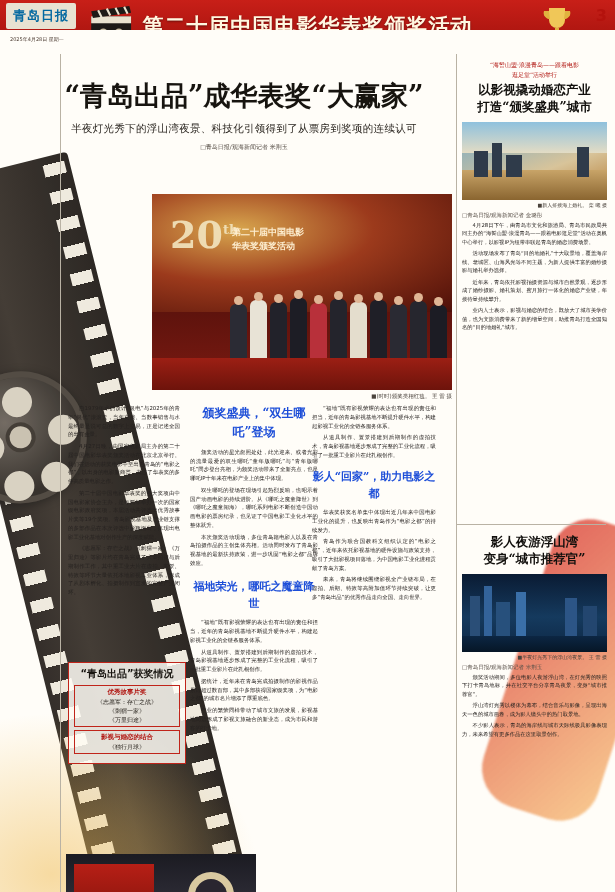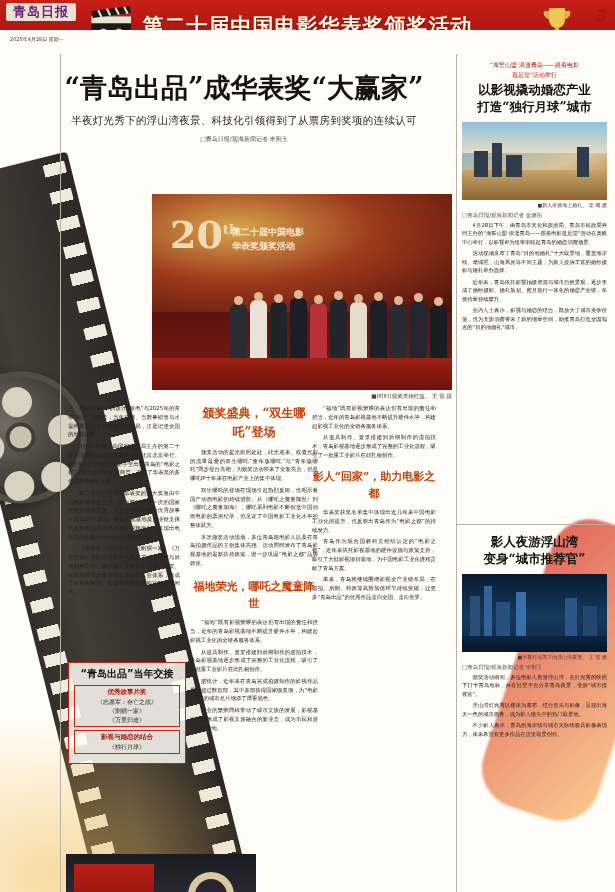--- a/index.html
+++ b/index.html
@@ -79,23 +79,23 @@
   }
 
   
   .masthead {
     position: absolute; left: 0; top: 0; width: 615px; height: 52px;
     background: linear-gradient(180deg,#c81f18,#a0110c);
     overflow: hidden;
   }
   .mh-logo {
     position: absolute; left: 6px; top: 3px;
-    width: 70px; height: 18px;
+    width: 70px; height: 26px;
     background: #e8e2d2;
-    color: #701a75;
+    color: #0369a1;
     font-size: 13px; font-weight: bold;
     display: flex; align-items: center; justify-content: center;
     letter-spacing: 1px;
     border-radius: 2px;
   }
   .mh-date {
     position: absolute; left: 10px; top: 36px;
     font-size: 5px; color: #4a3a30;
   }
   .mh-title {
@@ -126,21 +126,21 @@
 
   .rule-v {
     position: absolute; top: 0; width: 1px; background: #b9b2a4;
   }
   .rule-h {
     position: absolute; height: 1px; background: #b9b2a4;
   }
 
   
   .headline {
-    position: absolute; left: 38px; top: 16px; width: 412px;
+    position: absolute; left: 38px; top: 24px; width: 412px;
     text-align: center;
   }
   .headline h1 {
     margin: 0; font-size: 27px; font-weight: bold; color: #17140f;
     letter-spacing: 0px;
     font-family: "DejaVu Serif", "Liberation Serif", serif;
   }
   .headline .sub {
     margin-top: 8px; font-size: 10.5px; color: #2b2620; letter-spacing: .3px;
   }
@@ -210,21 +210,21 @@
   .col {
     position: absolute;
     font-size: 5.4px;
     line-height: 1.62;
     color: #262220;
     text-align: justify;
     font-family: "DejaVu Sans", sans-serif;
   }
   .col p { margin: 0 0 3px; text-indent: 11px; }
   .sec-h {
-    font-size: 12px; font-weight: bold; color: #c2410c; text-align: center;
+    font-size: 12px; font-weight: bold; color: #1d4ed8; text-align: center;
     margin: 0 0 5px;
     font-family: "DejaVu Serif", serif;
   }
   .sec-h.small { font-size: 11px; }
 
   
   .rail { position: absolute; left: 462px; top: 0; width: 145px; }
   .rail-title {
     font-size: 6px; color: #b0140f; text-align: center; line-height: 1.6; margin-bottom: 3px;
   }
@@ -364,21 +364,21 @@
     <div class="photo-cap">■(时时)颁奖类相红毯。  王  雷  摄</div>
 
     <div class="col" id="c1" style="left:68px; top:350px; width:112px;">
         <p>自1979年水的设计“银电”与2025年的青年“银代”滚滚云，当年交接、当数事销售与水最终量是说可总的数字上交易，正是记述全国的出有金量。</p>
         <p>4月27日晚，由国家电影局主办的第二十届中国电影华表奖颁奖活动在北京北京举行。我们在活动的获奖电影中至出自青岛的“电影之都”，以出身的电影新商誉，其过了华表奖的多件高质量电影之作。</p>
         <p>第二十届中国电影华表奖的三大奖项由中国电影家协会主办，是每两年举办一次的国家级电影政府奖项，本届活动共评选出优秀故事片奖等19个奖项。青岛影视基地及产业链支撑的多部作品在本次评选中脱颖而出，体现出电影工业化基地对创作生产的深度赋能。</p>
         <p>《志愿军：存亡之战》《刺猬一家》《万里归途》等影片均在青岛完成了大量拍摄与后期制作工作，其中重工业大片在虚拍、实景、特效等环节大量依托本地影视工业体系，形成了从剧本孵化、拍摄制作到宣发的完整产业闭环。</p>
       </div>
 
     <div class="award-box">
-      <h3>“青岛出品”当年交接</h3>
+      <h3>“青岛出品”获奖情况</h3>
       <div class="award-sec">
         <div class="t">优秀故事片奖</div>
         <div class="i" style="white-space:pre-line">《志愿军：存亡之战》
 《刺猬一家》
 《万里归途》</div>
       </div>
       <div class="award-sec">
         <div class="t">影视与婚恋的结合</div>
         <div class="i" style="white-space:pre-line">《独行月球》</div>
       </div>
@@ -417,21 +417,21 @@
           <p>青岛作为联合国教科文组织认定的“电影之都”，近年来依托影视基地的硬件设施与政策支持，吸引了大批影视项目落地，为中国电影工业化进程贡献了青岛方案。</p>
           <p>未来，青岛将继续围绕影视全产业链布局，在虚拍、后期、特效等高附加值环节持续突破，让更多“青岛出品”的优秀作品走向全国、走向世界。</p>
         </div>
     </div>
 
     <div class="rail">
       <div style="padding:6px 0 0">
         <div class="rail-title" style="white-space:pre-line">“海誓山盟·浪漫青岛——跟着电影
 逛足堂”活动举行</div>
         <div class="rail-h" style="white-space:pre-line">以影视撬动婚恋产业
-打造“独行月球”城市</div>
+打造“颁奖盛典”城市</div>
         <div class="rail-photo">
           <div class="rp-sky"></div>
           <div class="rp-ground"></div>
           <div class="rp-bldg" style="left:12px;width:14px;height:26px"></div>
           <div class="rp-bldg" style="left:30px;width:10px;height:34px"></div>
           <div class="rp-bldg" style="left:44px;width:16px;height:22px"></div>
           <div class="rp-bldg" style="right:18px;width:12px;height:30px"></div>
         </div>
         <div class="rail-cap">■新人排接海上婚礼。  栾  曦  摄</div>
         <div class="rail-byline">□青岛日报/观海新闻记者  金璐彤</div>

